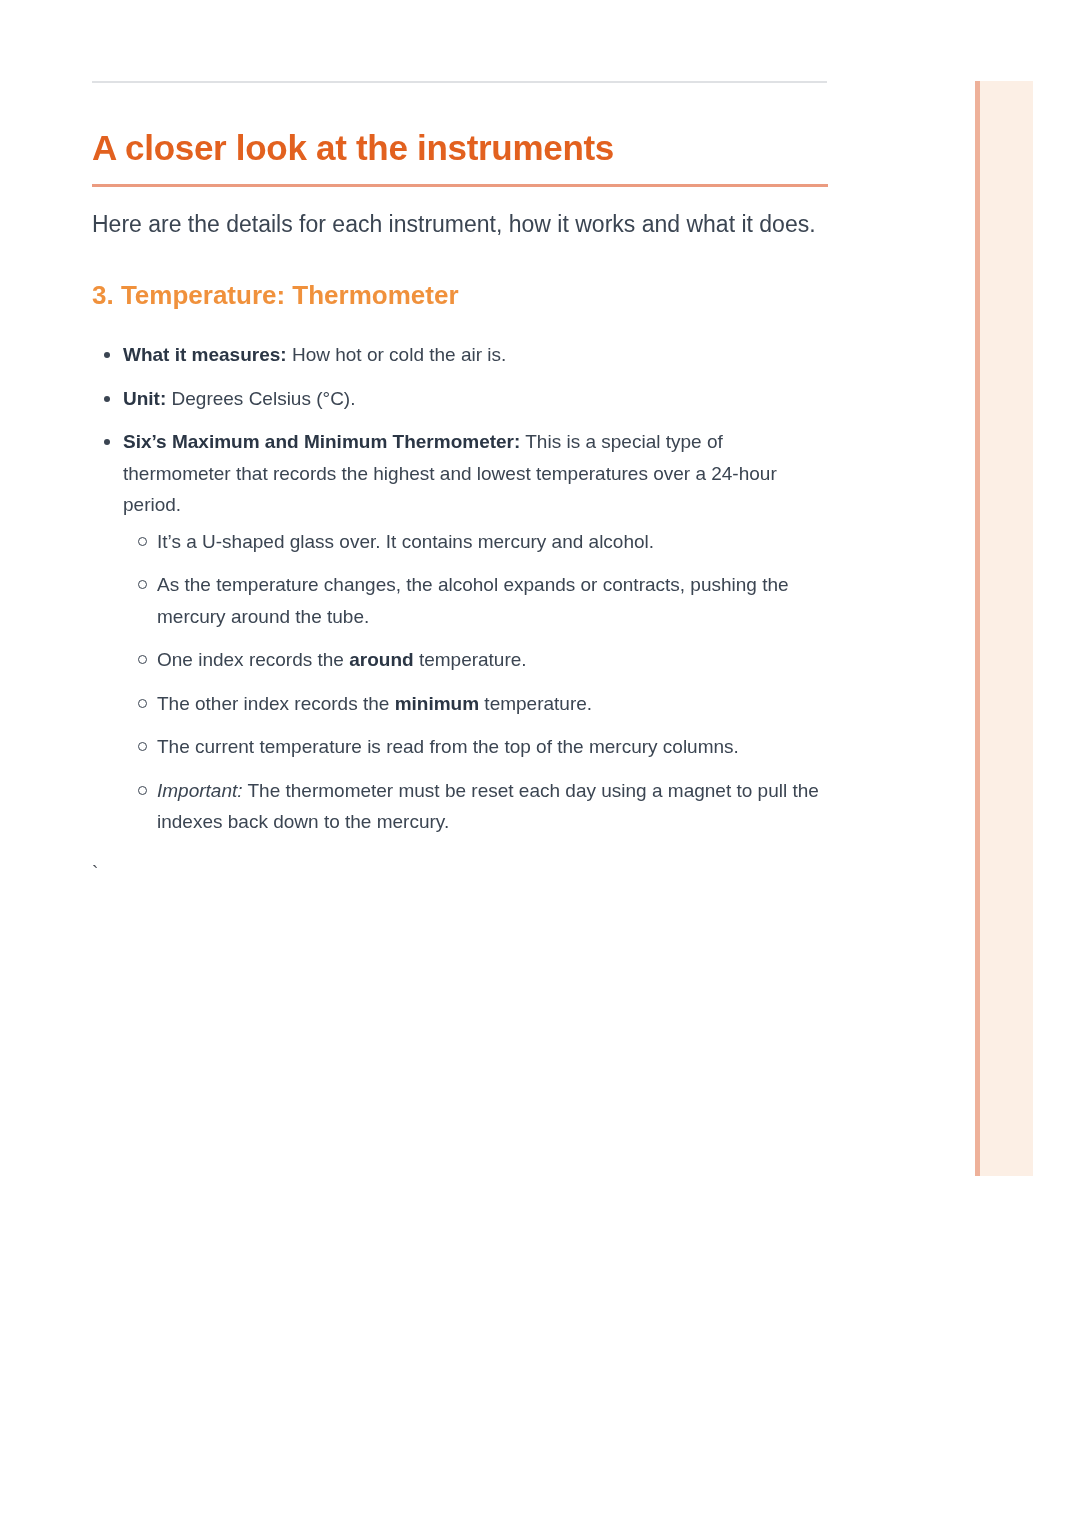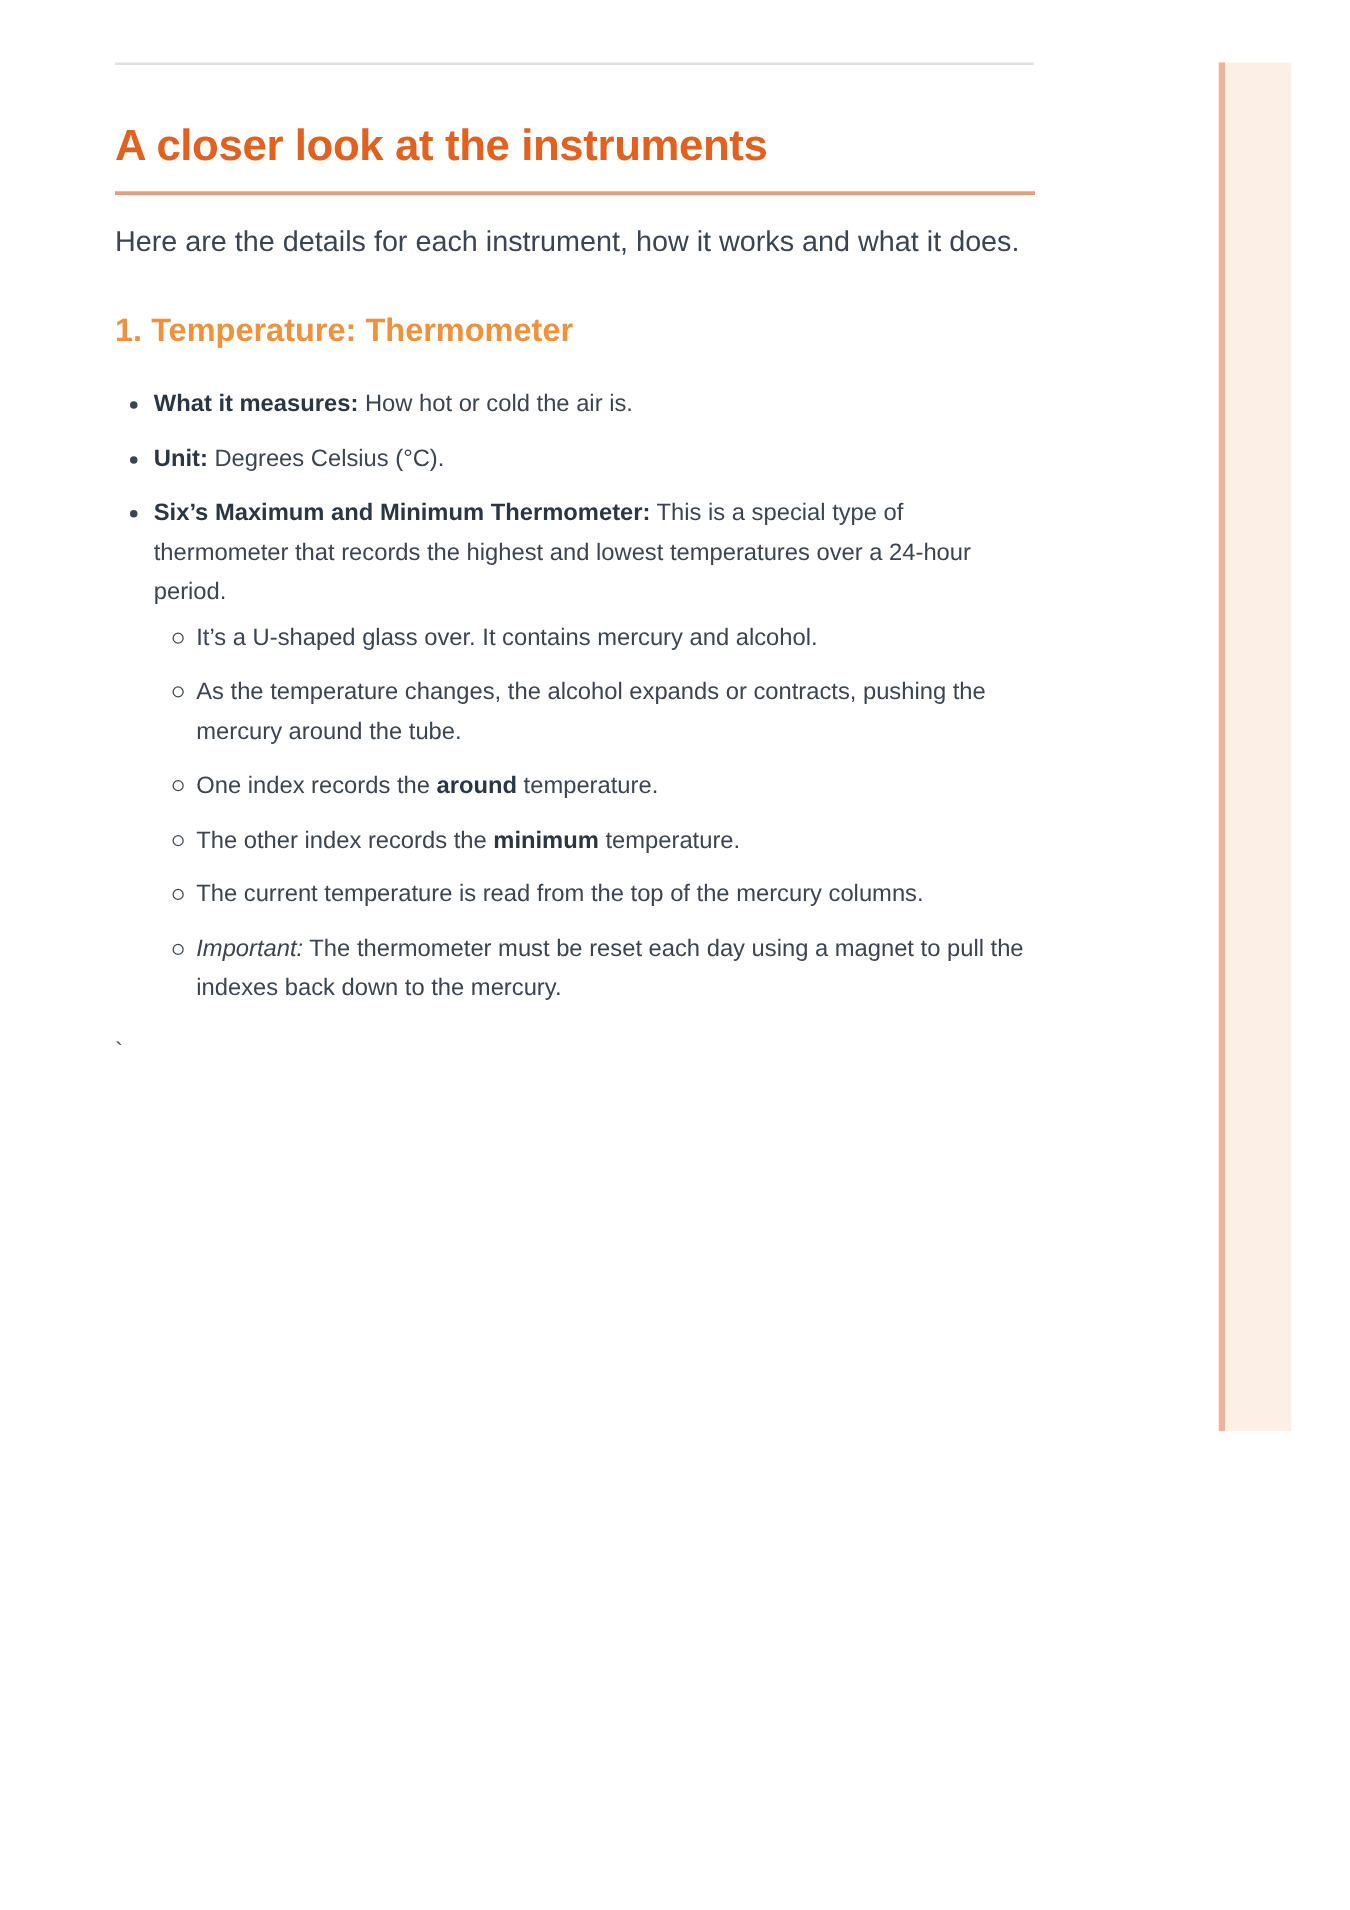--- a/index.html
+++ b/index.html
@@ -14,20 +14,21 @@
     --stripe-edge-soft:#f3d3bd;
     --footer-gray:#9da1a7;
   }
   html,body{margin:0;padding:0;background:#ffffff;}
   .page{
     position:relative;
     width:1080px;height:1145px;
     background:#ffffff;
     font-family:"Liberation Sans", sans-serif;
     overflow:hidden;
+    margin-top:31px;
   }
   .top-rule{
     position:absolute;left:92px;top:50px;
     width:735px;height:2px;background:var(--divider-gray);
   }
   .side-stripe{
     position:absolute;left:975px;top:50px;
     width:53px;height:1427px;
     background:var(--stripe-fill);
     border-left:5px solid var(--stripe-edge);
@@ -98,21 +99,21 @@
 <body>
 
 <div class="page">
   <div class="top-rule"></div>
   <div class="side-stripe"></div>
 
   <div class="content">
     <h1 class="page-title">A closer look at the instruments</h1>
     <div class="title-rule"></div>
     <p class="intro">Here are the details for each instrument, how it works and what it does.</p>
-    <h2 class="section-heading">1. Temperature: Thermometer</h2>
+    <h2 class="section-heading">3. Temperature: Thermometer</h2>
     <div class="list" id="main-list">
         <div class="li li1">
           <span class="marker"></span>
           <div class="li-text"><span class="seg-bold">What it measures:</span><span class="seg-normal"> How hot or cold the air is.</span></div>
         </div>
         <div class="li li1">
           <span class="marker"></span>
           <div class="li-text"><span class="seg-bold">Unit:</span><span class="seg-normal"> Degrees Celsius (°C).</span></div>
         </div>
         <div class="li li1">

